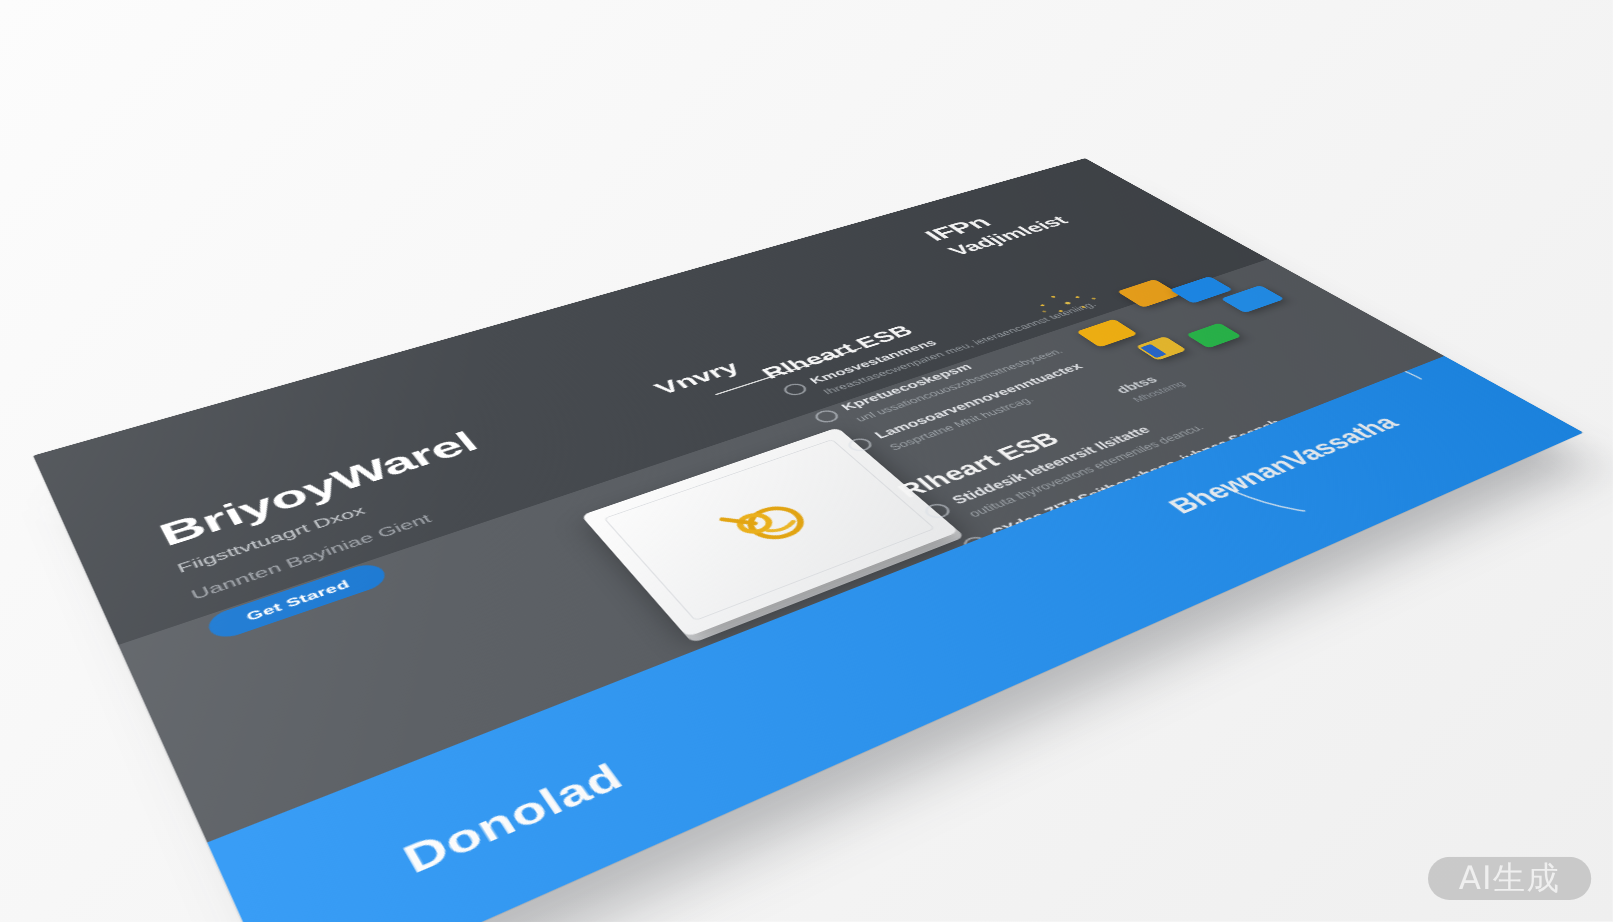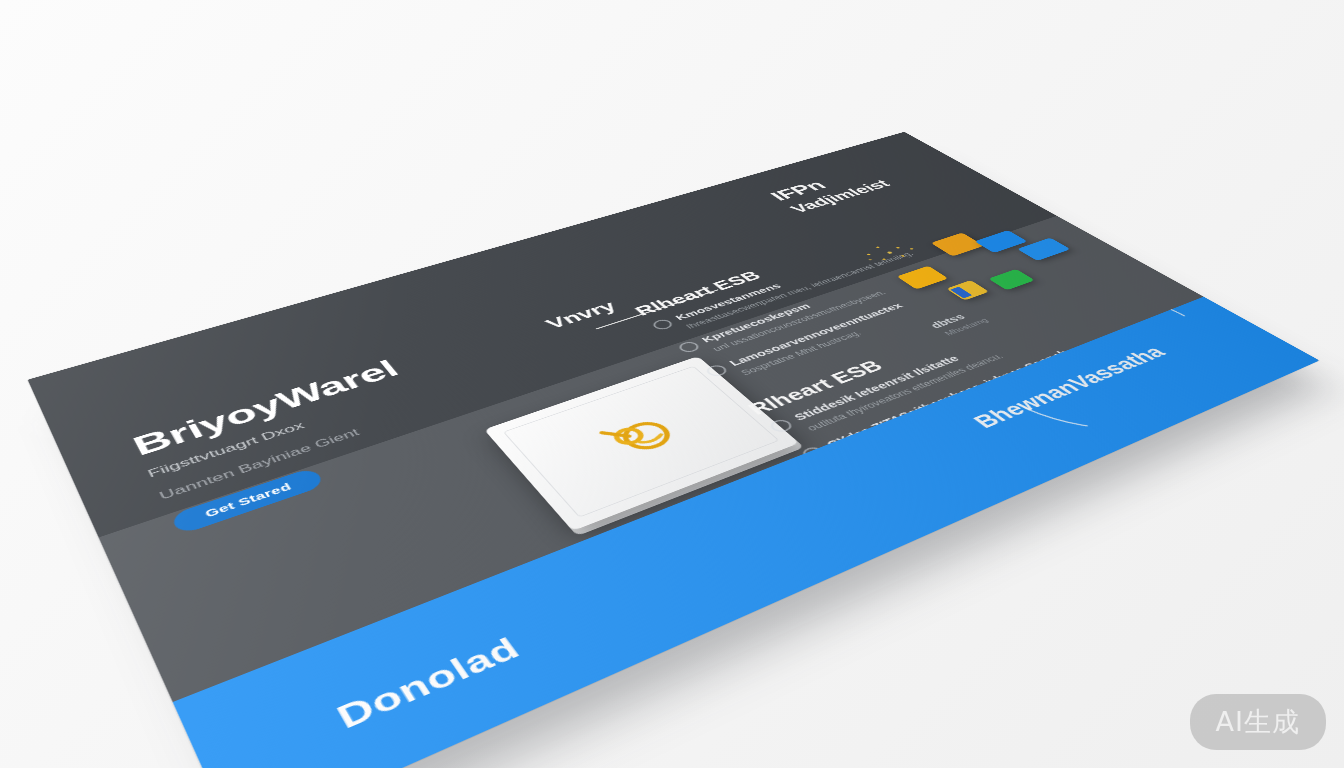--- a/index.html
+++ b/index.html
@@ -338,21 +338,21 @@
 
   
   .watermark {
     position: absolute;
     right: 18px;
     bottom: 18px;
     background: rgba(170,170,170,0.55);
     color: rgba(242,242,242,0.92);
     font-size: 27px;
     letter-spacing: 1px;
-    padding: 10px 26px;
+    padding: 0 26px;
     border-radius: 26px;
     font-family: "DejaVu Sans", sans-serif;
   }
 </style>
 </head>
 <body>
 
 <div id="stage">
 
   <div class="scene">

